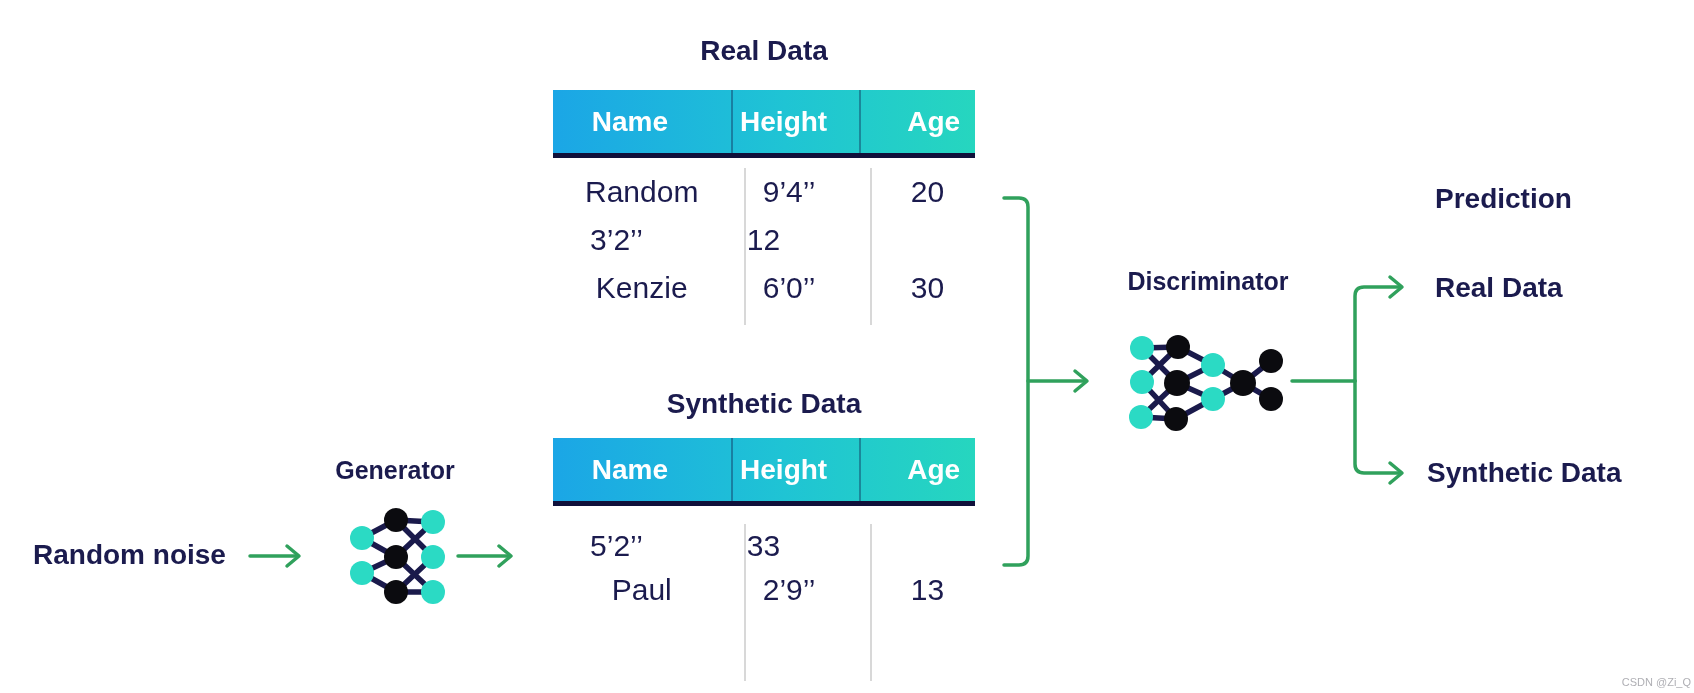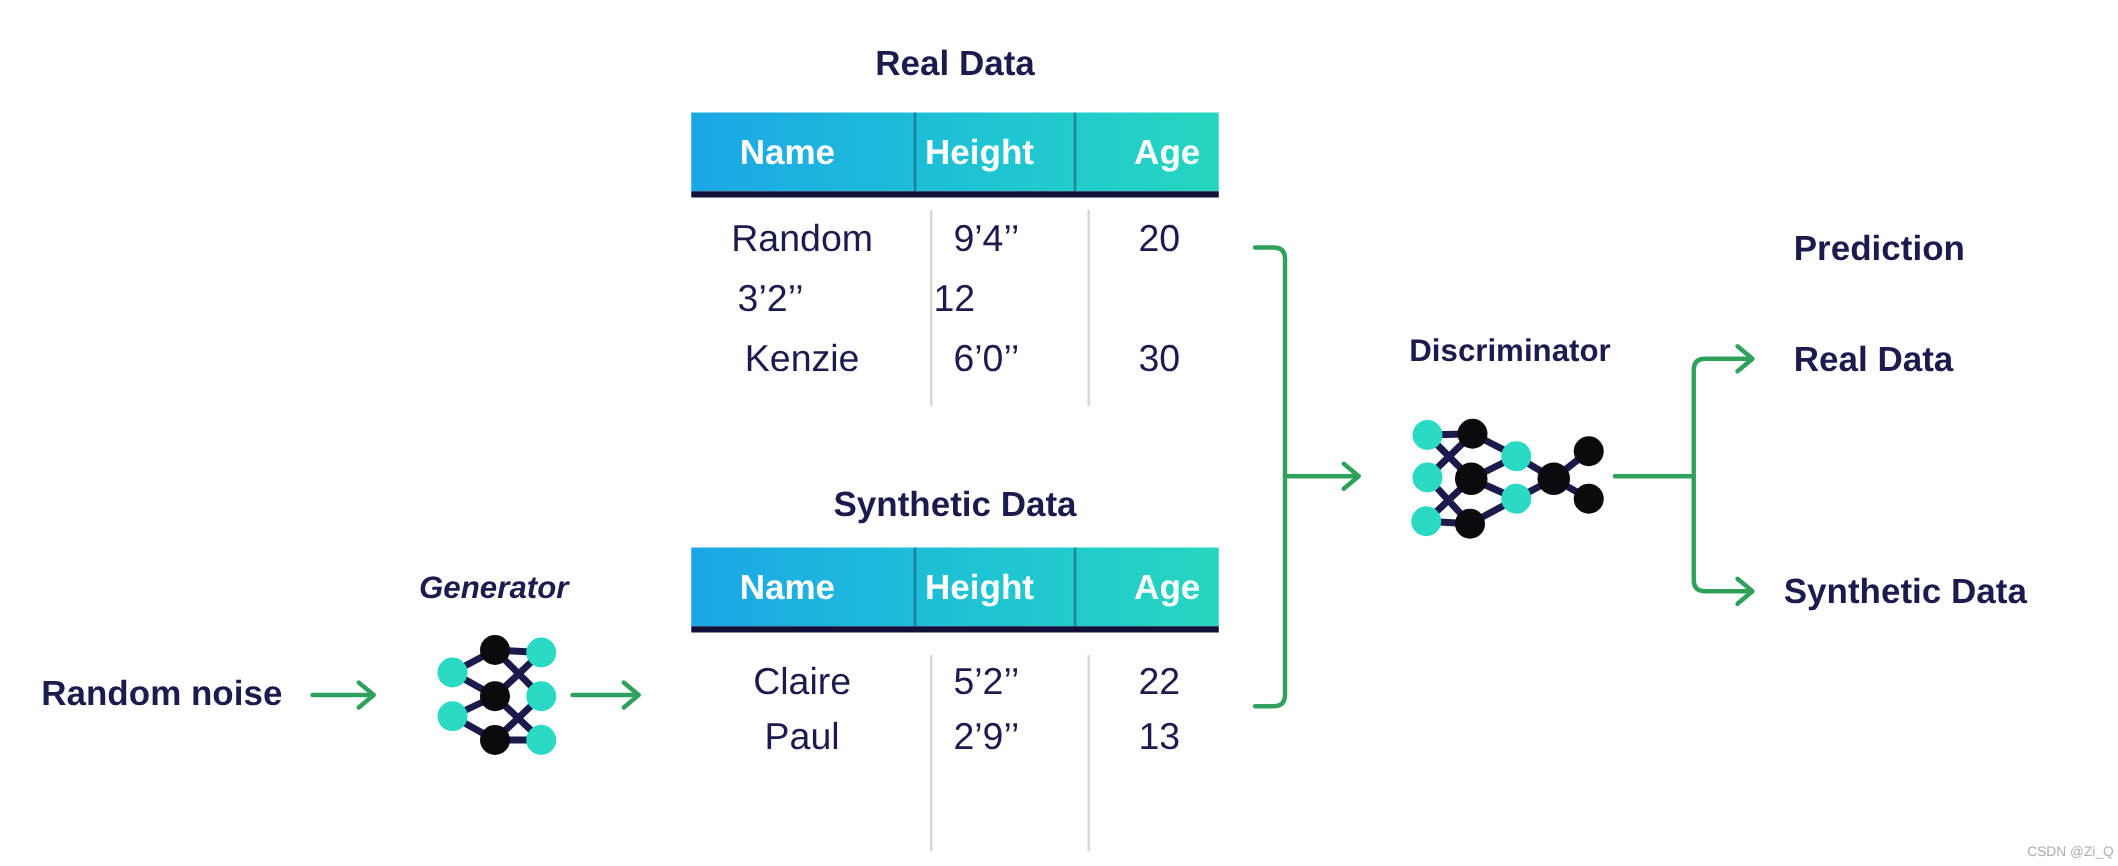--- a/index.html
+++ b/index.html
@@ -115,37 +115,36 @@
   <div class="dtitle" style="left:553px;top:389px;width:422px;">Synthetic Data</div>
 
   <div class="table" style="left:553px;top:438px;">
     <div class="thead">
       <div class="th c1">Name</div>
       <div class="th c2">Height</div>
       <div class="th c3">Age</div>
     </div>
     <div class="tbody st">
       <div class="tr">
-        <div class="td c1">Claire</div>
         <div class="td c2">5’2’’</div>
-        <div class="td c3">22</div>
+        <div class="td c3">33</div>
       </div>
       <div class="tr">
         <div class="td c1">Paul</div>
         <div class="td c2">2’9’’</div>
         <div class="td c3">13</div>
       </div>
       <div class="vsep s1"></div>
       <div class="vsep s2"></div>
     </div>
   </div>
 
   <div class="sidelabel" style="left:33px;top:540px;">Random noise</div>
 
-  <div class="nnlabel" style="left:290px;top:455px;width:210px;font-style:italic;">Generator</div>
+  <div class="nnlabel" style="left:290px;top:455px;width:210px;">Generator</div>
   <svg class="nn-icon" style="left:335px;top:500px;" width="125" height="115" viewBox="0 0 125 115">
     <line x1="27" y1="38" x2="61" y2="20"></line>
       <line x1="27" y1="38" x2="61" y2="57"></line>
     <line x1="27" y1="73" x2="61" y2="57"></line>
       <line x1="27" y1="73" x2="61" y2="92"></line>
     <line x1="61" y1="20" x2="98" y2="22"></line>
       <line x1="61" y1="20" x2="98" y2="57"></line>
     <line x1="61" y1="57" x2="98" y2="22"></line>
       <line x1="61" y1="57" x2="98" y2="92"></line>
     <line x1="61" y1="92" x2="98" y2="57"></line>

